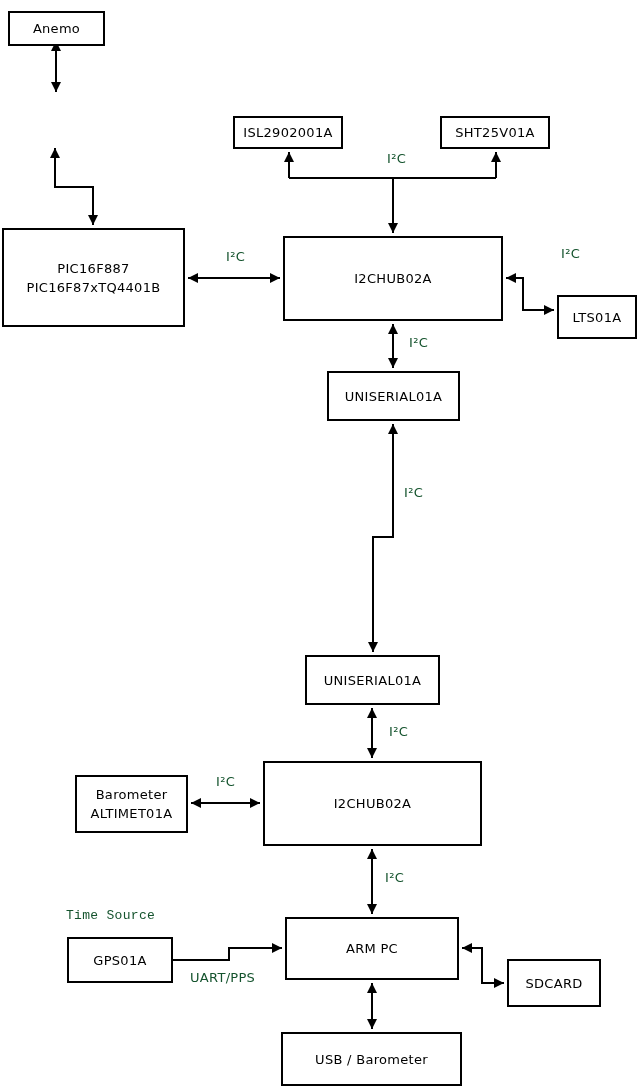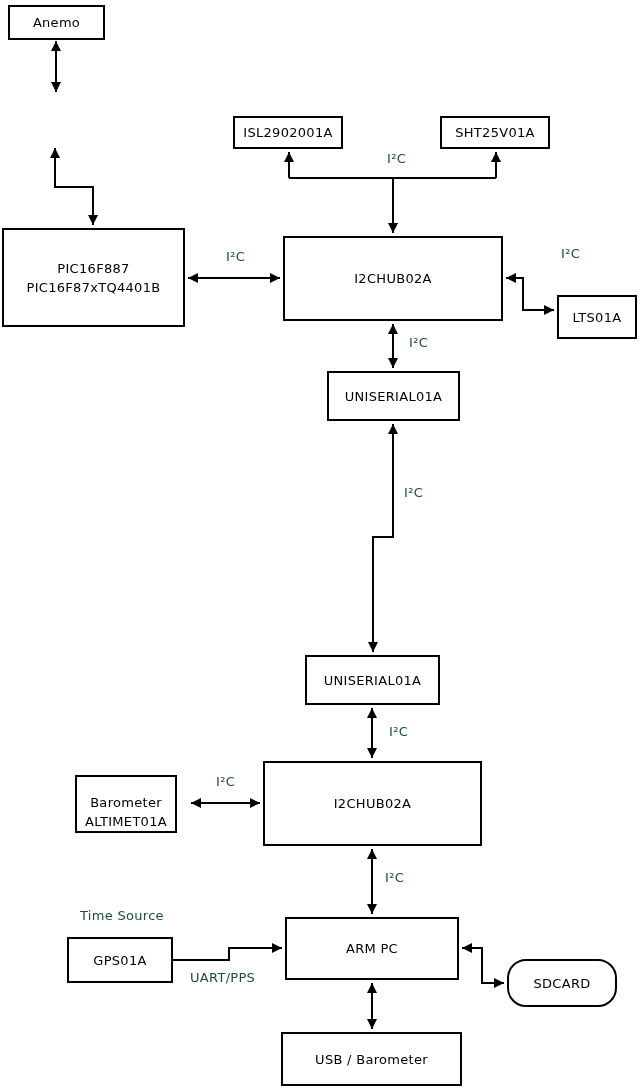--- a/index.html
+++ b/index.html
@@ -85,21 +85,21 @@
       <path d="M372,849 L372,914" marker-start="url(#arrow)" marker-end="url(#arrow)"></path>
 
       <path d="M173,960 L229,960 L229,948 L282,948" marker-end="url(#arrow)"></path>
 
       <path d="M462,948 L482,948 L482,983 L504,983" marker-start="url(#arrow)" marker-end="url(#arrow)"></path>
 
       <path d="M372,983 L372,1029" marker-start="url(#arrow)" marker-end="url(#arrow)"></path>
     </g>
   </svg>
 
-  <div class="node" style="left:8px; top:5px; width:97px; height:35px;">
+  <div class="node" style="left:8px; top:11px; width:97px; height:35px;">
     <span>Anemo</span>
   </div>
 
 
   <div class="node" style="left:2px; top:228px; width:183px; height:99px;">
     <span>PIC16F887</span>
     <span>PIC16F87xTQ4401B</span>
   </div>
 
   <div class="node" style="left:233px; top:116px; width:110px; height:33px;">
@@ -123,45 +123,45 @@
   </div>
 
   <div class="node" style="left:305px; top:655px; width:135px; height:50px;">
     <span>UNISERIAL01A</span>
   </div>
 
   <div class="node" style="left:263px; top:761px; width:219px; height:85px;">
     <span>I2CHUB02A</span>
   </div>
 
-  <div class="node" style="left:75px; top:775px; width:102px; height:58px;justify-content:flex-end;">
+  <div class="node" style="left:75px; top:775px; width:113px; height:58px;">
     <span>Barometer</span>
     <span>ALTIMET01A</span>
   </div>
 
   <div class="node" style="left:67px; top:937px; width:106px; height:46px;">
     <span>GPS01A</span>
   </div>
 
   <div class="node" style="left:285px; top:917px; width:174px; height:63px;">
     <span>ARM PC</span>
   </div>
 
-  <div class="node" style="left:507px; top:959px; width:110px; height:48px;border-radius:19px;">
+  <div class="node" style="left:507px; top:959px; width:94px; height:48px;">
     <span>SDCARD</span>
   </div>
 
   <div class="node" style="left:281px; top:1032px; width:181px; height:54px;">
     <span>USB / Barometer</span>
   </div>
 
   <div class="edge-label" style="left:387px; top:151px;">I²C</div>
   <div class="edge-label" style="left:226px; top:249px;">I²C</div>
   <div class="edge-label" style="left:561px; top:246px;">I²C</div>
   <div class="edge-label" style="left:409px; top:335px;">I²C</div>
   <div class="edge-label" style="left:404px; top:485px;">I²C</div>
   <div class="edge-label" style="left:389px; top:724px;">I²C</div>
   <div class="edge-label" style="left:216px; top:774px;">I²C</div>
   <div class="edge-label" style="left:385px; top:870px;">I²C</div>
-  <div class="edge-label" style="left:80px; top:908px;">Time Source</div>
+  <div class="edge-label" style="left:66px; top:908px;font-family:Liberation Mono, monospace;">Time Source</div>
   <div class="edge-label" style="left:190px; top:970px;">UART/PPS</div>
 
 </div>
 
 </body></html>

